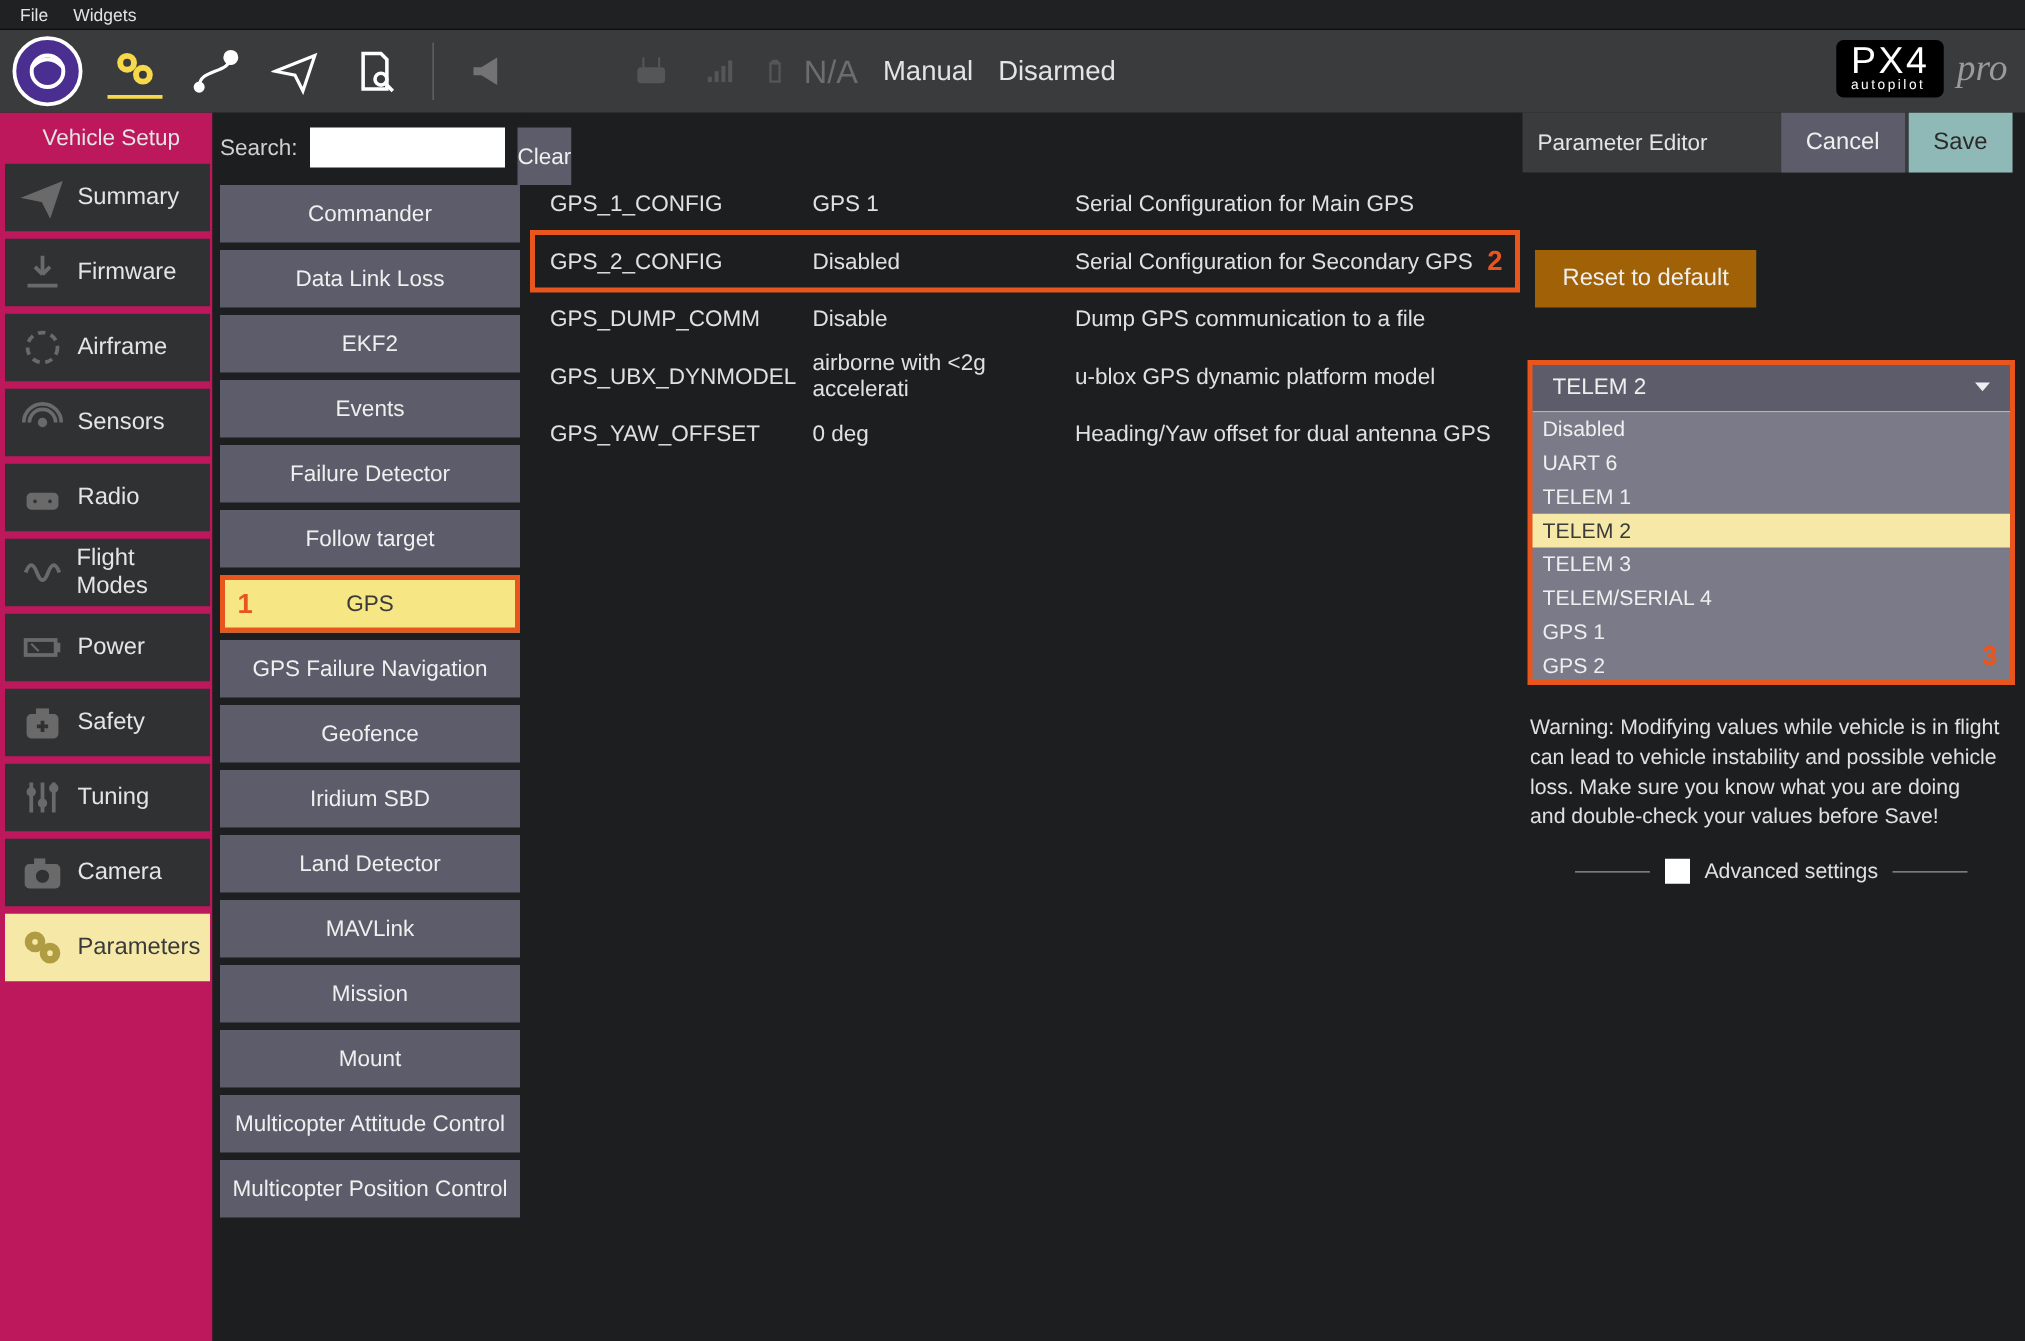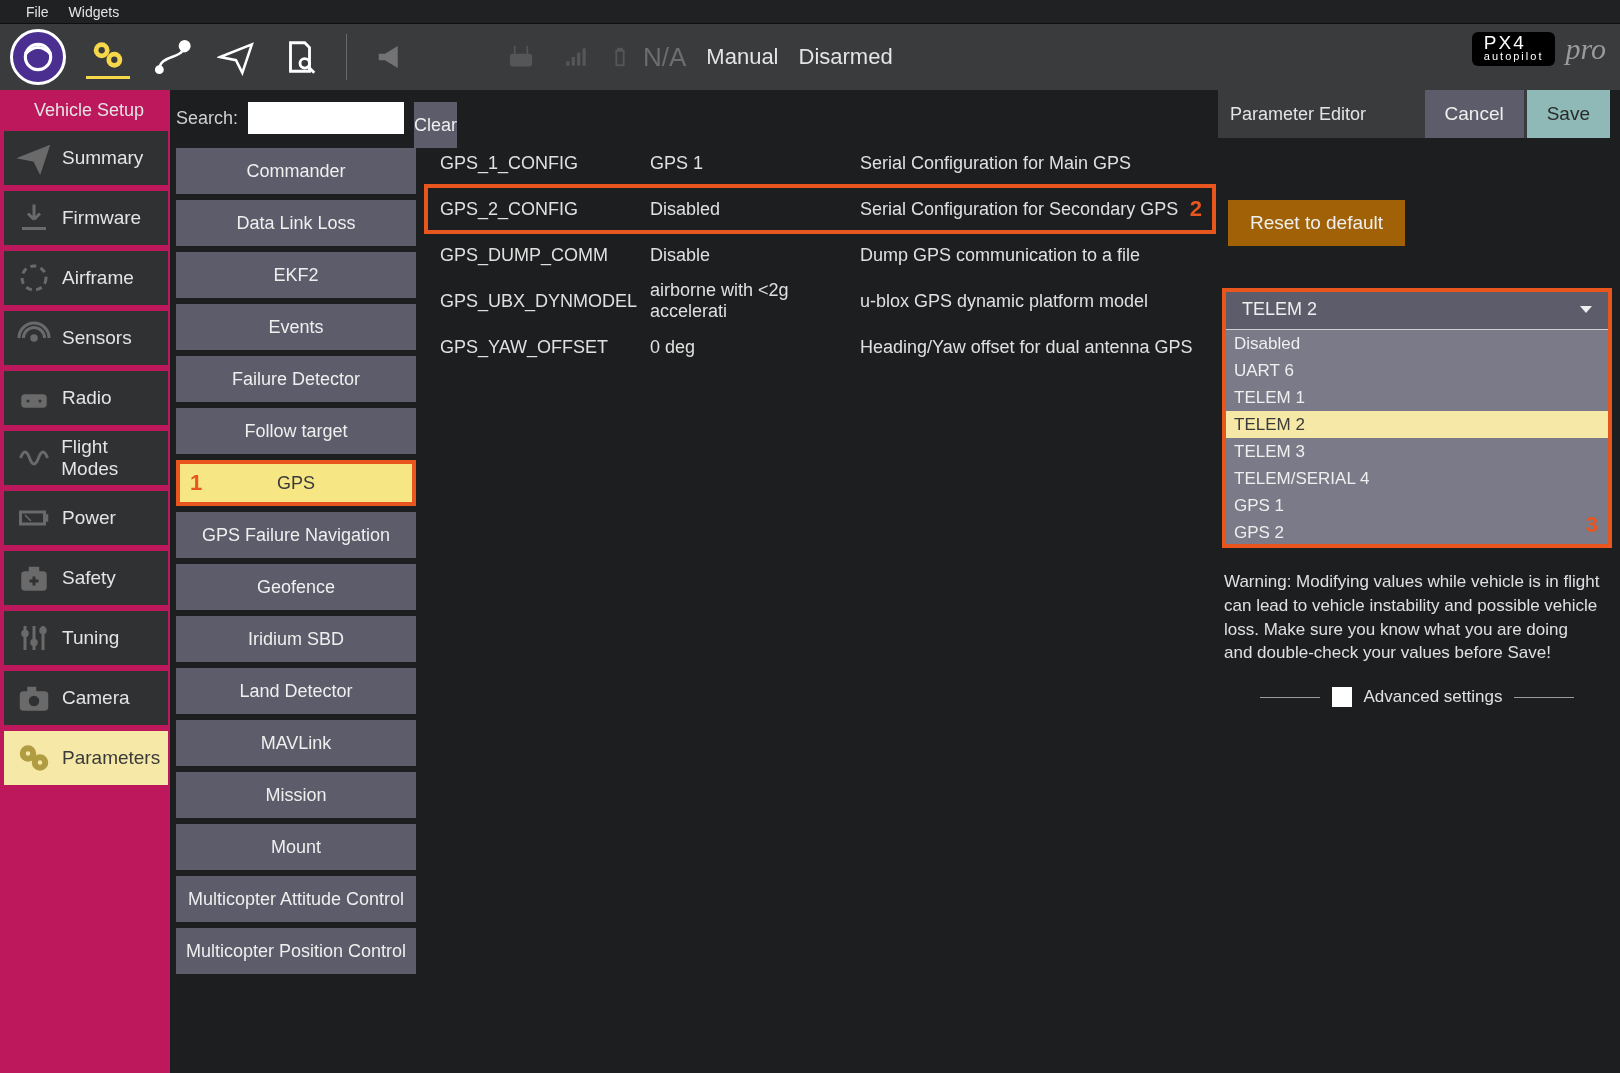--- a/index.html
+++ b/index.html
@@ -14,21 +14,21 @@
 }
 body { display: flex; flex-direction: column; }
 
 
 .menubar {
   height: 24px;
   background: #202122;
   border-bottom: 1px solid #0e0e0e;
   display: flex;
   align-items: center;
-  padding-left: 16px;
+  padding-left: 6px;
   font-size: 14px;
   color: #e4e4e4;
 }
 .menubar span { padding: 2px 10px; }
 
 
 .toolbar {
   height: 66px;
   background: #3a3b3d;
   display: flex;
@@ -230,21 +230,21 @@
           <rect x="8" y="5" width="8" height="16"></rect>
           <rect x="10" y="3" width="4" height="2" fill="#888"></rect>
         </svg>
     </div>
     <span class="na">N/A</span>
     <span class="status">Manual</span>
     <span class="status">Disarmed</span>
   </div>
   <div class="brand">
     <div class="brand-badge">
-      <span style="font-size:19px">PX4</span>
+      <span style="font-size:30px">PX4</span>
       <span>autopilot</span>
     </div>
     <div class="brand-pro">pro</div>
   </div>
 </div>
 
 <div class="columns">
 
   <div class="sidebar">
     <div class="sidebar-title">Vehicle Setup</div>

